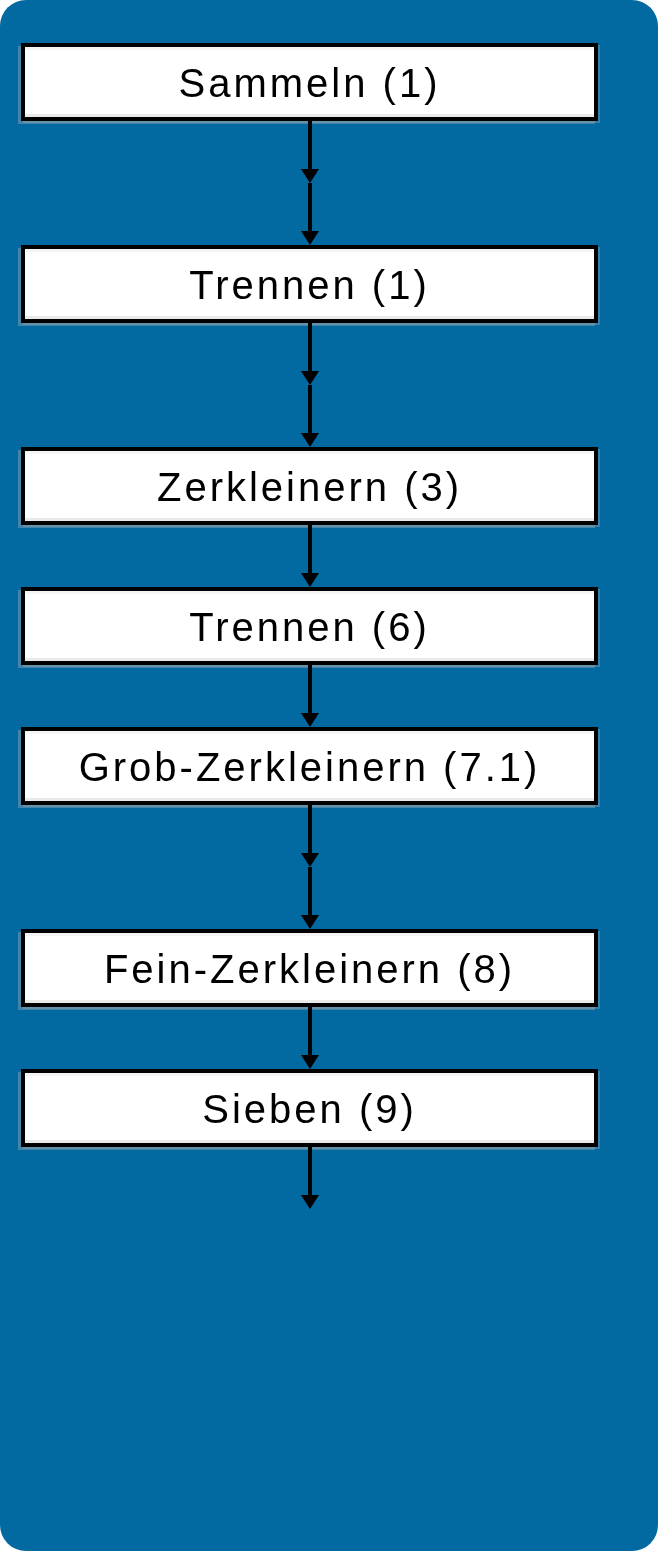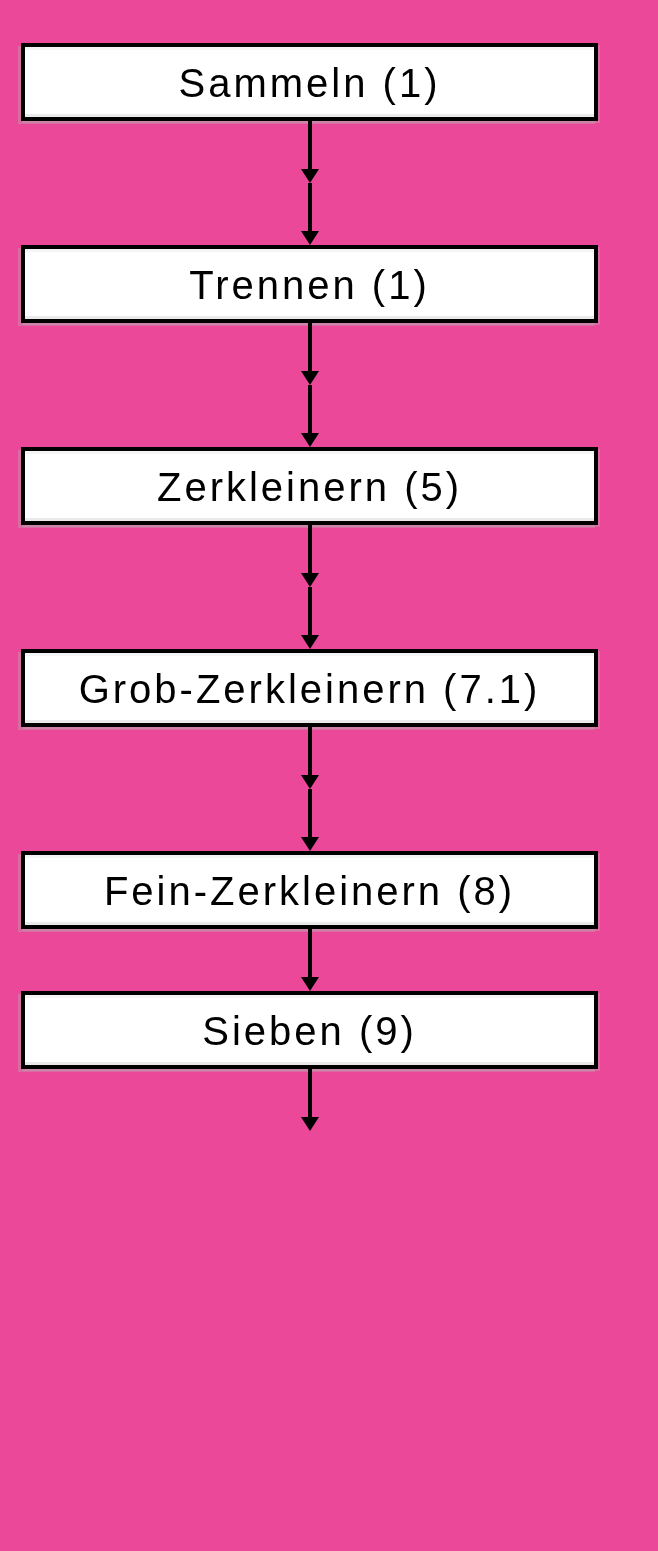--- a/index.html
+++ b/index.html
@@ -4,23 +4,24 @@
 <style>
   html, body {
     margin: 0;
     padding: 0;
     background: #ffffff;
   }
   .canvas {
     position: relative;
     width: 658px;
     height: 1551px;
-    background: #ec4899;
+    background: #0369a1;
     overflow: hidden;
     font-family: "Liberation Sans", sans-serif;
+    border-radius: 26px;
   }
   .flow {
     position: absolute;
     left: 21px;
     top: 43px;
     width: 577px;
     display: flex;
     flex-direction: column;
     align-items: center;
   }
@@ -97,30 +98,33 @@
 
 
     <div class="arrow">
       <svg viewBox="0 0 20 62" xmlns="http://www.w3.org/2000/svg">
         <line x1="10" y1="0" x2="10" y2="50" stroke="#000000" stroke-width="4"></line>
         <polygon points="1,48 19,48 10,62" fill="#000000"></polygon>
       </svg>
     </div>
 
     <div class="box">
-      <span class="box-label">Zerkleinern (5)</span>
+      <span class="box-label">Zerkleinern (3)</span>
     </div>
 
     <div class="arrow">
       <svg viewBox="0 0 20 62" xmlns="http://www.w3.org/2000/svg">
         <line x1="10" y1="0" x2="10" y2="50" stroke="#000000" stroke-width="4"></line>
         <polygon points="1,48 19,48 10,62" fill="#000000"></polygon>
       </svg>
     </div>
 
+    <div class="box">
+      <span class="box-label">Trennen (6)</span>
+    </div>
 
     <div class="arrow">
       <svg viewBox="0 0 20 62" xmlns="http://www.w3.org/2000/svg">
         <line x1="10" y1="0" x2="10" y2="50" stroke="#000000" stroke-width="4"></line>
         <polygon points="1,48 19,48 10,62" fill="#000000"></polygon>
       </svg>
     </div>
 
     <div class="box">
       <span class="box-label">Grob-Zerkleinern (7.1)</span>

